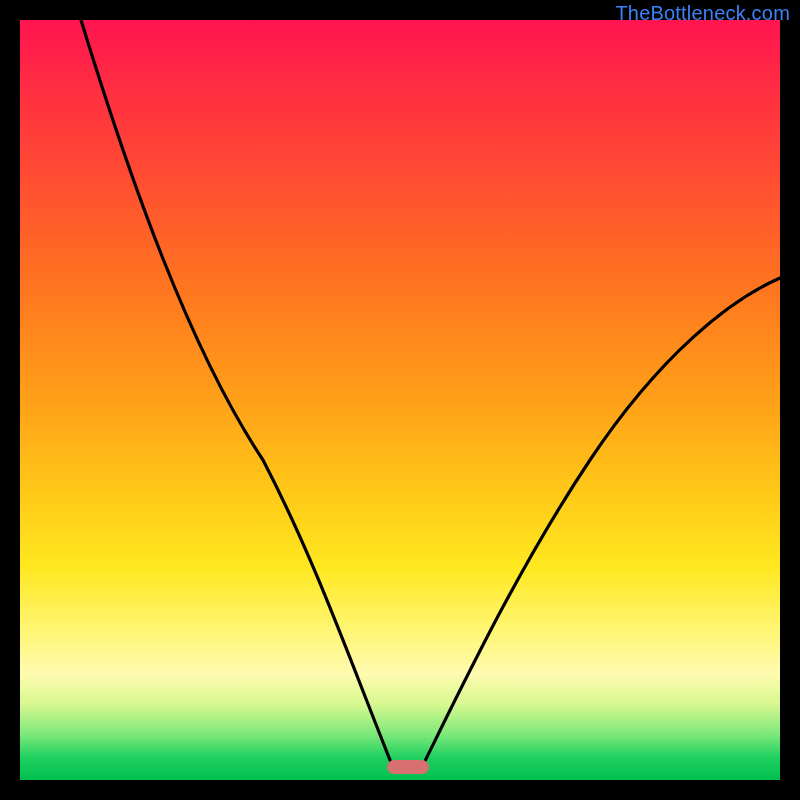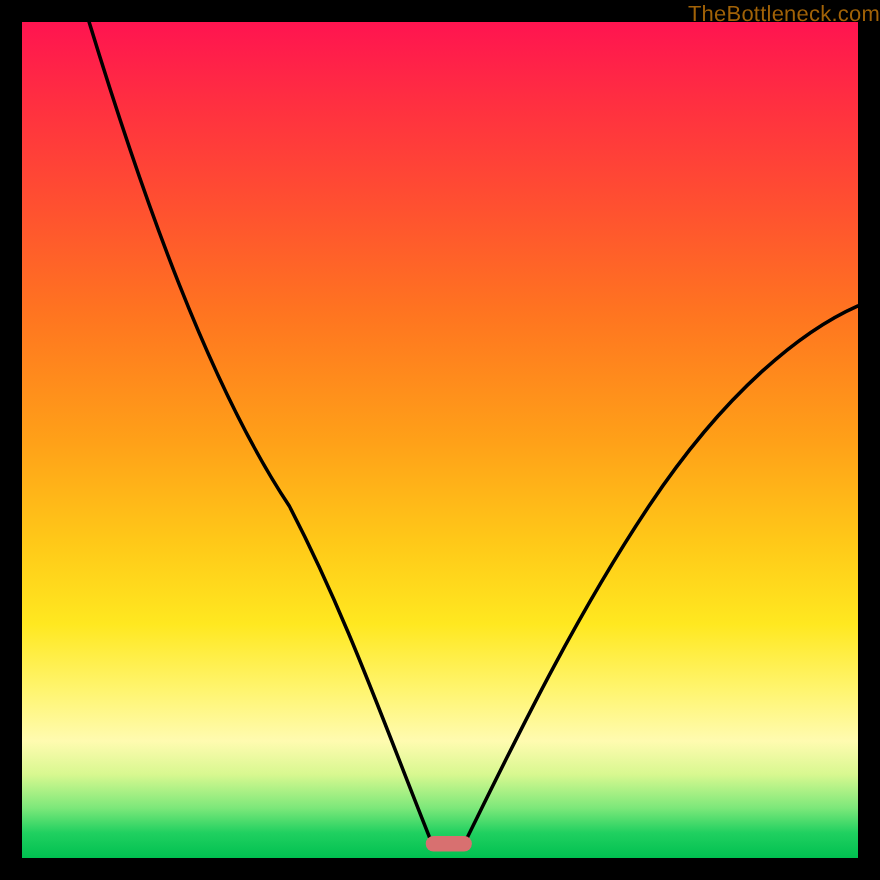--- a/index.html
+++ b/index.html
@@ -45,22 +45,22 @@
     position: absolute;
     left: 0;
     top: 0;
     width: 760px;
     height: 760px;
     overflow: visible;
   }
   .watermark {
     position: absolute;
     top: 2px;
-    right: 0;
-    color: #a16207;
+    right: 10px;
+    color: #3b82f6;
     font-size: 20px;
     letter-spacing: 0.2px;
     user-select: none;
   }
   .marker {
     position: absolute;
     width: 42px;
     height: 14px;
     border-radius: 7px;
     background: #d87070;

